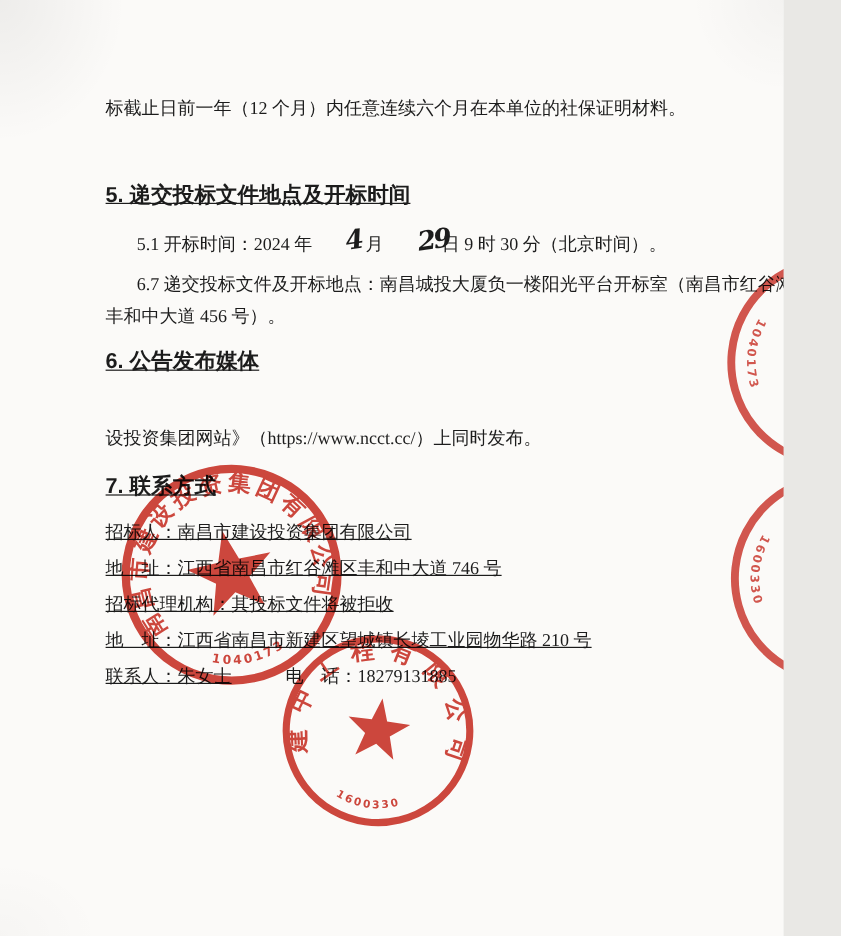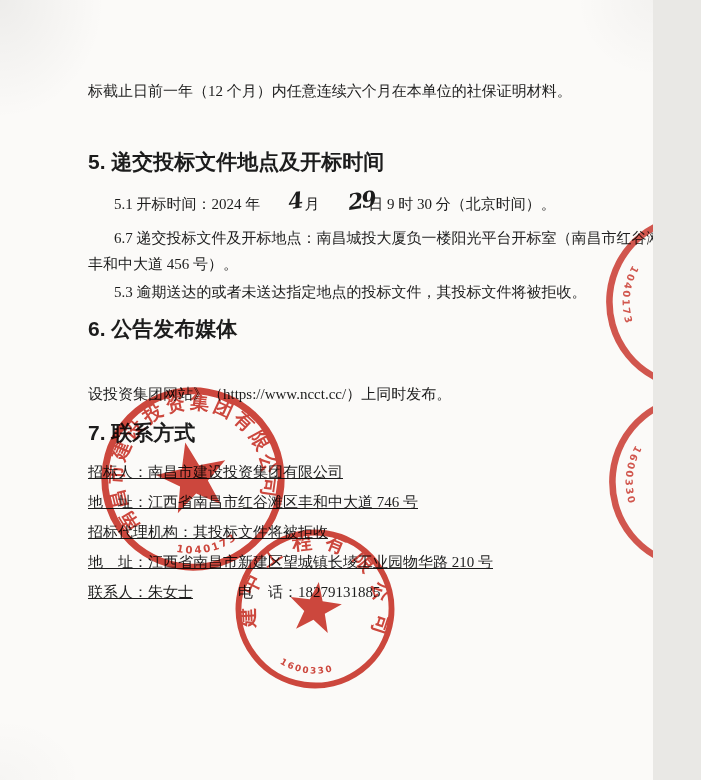--- a/index.html
+++ b/index.html
@@ -20,21 +20,21 @@
       radial-gradient(120px 90px at 0 100%, rgba(0,0,0,0.02), transparent 70%);
   }
   .content{
     position:absolute;left:88px;top:70px;width:570px;
     font-size:15px;line-height:26px;white-space:nowrap;
   }
   .content p{margin:0;}
   .intro{margin-top:8px !important;}
   .hd{
     font-family:"Liberation Sans", sans-serif;
-    font-weight:700;font-size:21px;line-height:24px;margin:0;
+    font-weight:700;font-size:18px;line-height:24px;margin:0;text-decoration:underline;
   }
   .h5{margin-top:46px;}
   .h6{margin-top:12px;}
   .h7{margin-top:12px;}
   .item{text-indent:26px;}
   .i51{margin-top:16px !important;}
   .i52{margin-top:8px !important;}
   .i53{margin-top:2px !important;}
   .p6{margin-top:10px !important;line-height:29px;}
   .contacts{margin-top:12px;text-decoration:underline;}
@@ -66,21 +66,20 @@
   <div class="content">
 
     <p class="intro">标截止日前一年（12 个月）内任意连续六个月在本单位的社保证明材料。</p>
 
     <h2 class="hd h5">5. 递交投标文件地点及开标时间</h2>
 
     <p class="item i51"><span>5.1 开标时间：2024 年</span><span class="hw hw-month">4</span><span>月</span><span class="hw hw-day">29</span><span>日 9 时 30 分（北京时间）。</span></p>
 
     <p class="item i52"><span>6.7 递交投标文件及开标地点：南昌城投大厦负一楼阳光平台开标室（南昌市红谷滩区</span><br><span>丰和中大道 456 号）。</span></p>
 
-    <p class="item i53">5.3 逾期送达的或者未送达指定地点的投标文件，其投标文件将被拒收。</p>
 
     <h2 class="hd h6">6. 公告发布媒体</h2>
 
     <p class="item p6"><br><span>设投资集团网站》（https://www.ncct.cc/）上同时发布。</span></p>
 
     <h2 class="hd h7">7. 联系方式</h2>
 
     <div class="contacts">
       <p class="cl">招标人：南昌市建设投资集团有限公司</p>
       <p class="cl">地　址：江西省南昌市红谷滩区丰和中大道 746 号</p>

